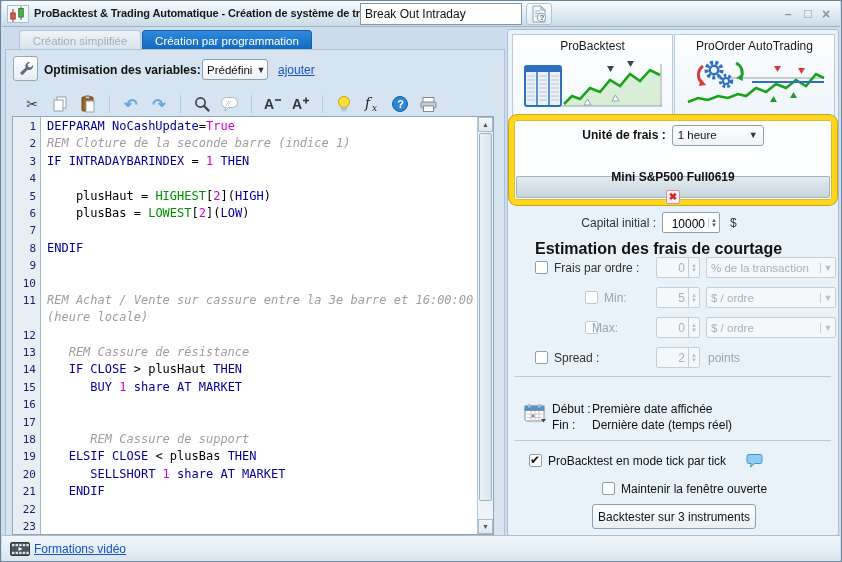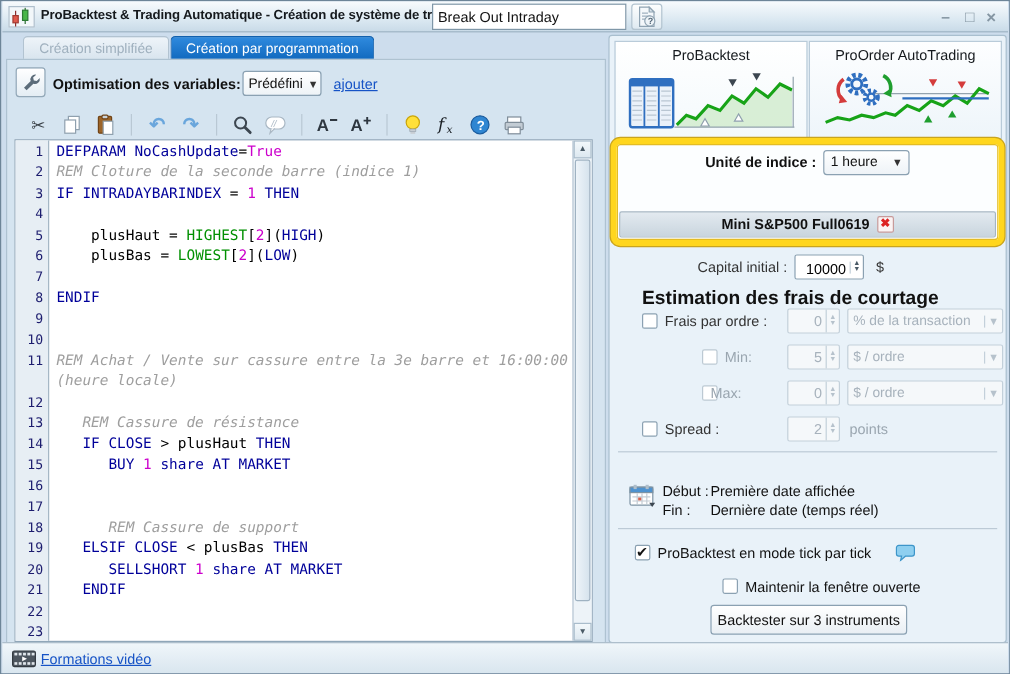--- a/index.html
+++ b/index.html
@@ -48,27 +48,27 @@
   
   .rpanel{position:absolute;left:506px;top:28px;width:332px;height:507px;background:#e9f2f9;border:1px solid #a9bfcf;border-radius:3px;}
   .mode{position:absolute;top:4px;height:82px;border:1px solid #b9cbd9;background:linear-gradient(#fdfeff,#eef5fa);cursor:pointer;}
   .mode-pb{left:4px;width:161px;background:linear-gradient(#ffffff,#f3f9fc);}
   .mode-po{left:166px;width:161px;}
   .mode-title{text-align:center;font-size:12px;color:#15191d;margin-top:4px;}
   .mode-img{display:block;margin:3px auto 0 auto;}
   .ybox{position:absolute;left:1px;top:85px;width:328px;height:90px;background:#fcfeff;border:5px solid #ffd61e;border-radius:8px;box-shadow:0 0 0 1px #c9a41e, inset 0 0 0 1px #e3bc25;}
   .tf-row{position:absolute;left:0;right:0;top:3px;height:24px;display:flex;align-items:center;justify-content:center;gap:6px;}
   .tf-label{font-size:12px;font-weight:700;color:#111;}
-  .tf-dd{width:72px;height:21px;padding:0 5px;}
+  .tf-dd{width:92px;height:21px;padding:0 5px;}
   .itabs{position:absolute;left:3px;top:30px;height:23px;display:flex;align-items:flex-end;}
   .itab{height:22px;border:1px solid #8fa3b5;border-radius:3px 3px 0 0;background:linear-gradient(#ffffff,#f2f6f9);font-size:11.5px;color:#222;display:flex;align-items:center;justify-content:center;margin-right:1px;cursor:pointer;}
   .itab.active{background:linear-gradient(#3b96e8,#0f6cc8);border-color:#0d5aa8;color:#fff;}
   .it-0{width:90px;} .it-1{width:98px;} .it-2{width:75px;}
   .plusbtn{width:17px;height:17px;border-radius:50%;background:radial-gradient(circle at 35% 30%,#5ecb5e,#1d9a2a);border:1px solid #188024;color:#fff;font-size:13px;font-weight:700;line-height:15px;text-align:center;margin:0 0 2px 4px;cursor:pointer;}
-  .minibar{position:absolute;left:2px;right:2px;top:56px;height:22px;background:linear-gradient(#e3eaf0,#c9d5de);border:1px solid #a5b5c2;border-radius:2px;display:flex;align-items:center;justify-content:center;gap:6px;}
+  .minibar{position:absolute;left:2px;right:2px;top:56px;height:22px;background:linear-gradient(#e3eaf0,#c9d5de);border:1px solid #a5b5c2;border-radius:2px;display:flex;align-items:center;justify-content:center;gap:6px;flex-direction:column;}
   .minibar .nm{font-size:12px;font-weight:700;color:#111;}
   .xbtn{width:14px;height:14px;background:#fbf3f3;border:1px solid #c79a9a;border-radius:2px;color:#d22;font-size:10px;font-weight:700;line-height:12px;text-align:center;cursor:pointer;}
   .r-label{font-size:12px;color:#333;}
   .r-head{font-size:16px;font-weight:700;color:#111;}
   .spin{position:absolute;height:21px;background:#fff;border:1px solid #8ba1b2;border-radius:2px;display:flex;align-items:stretch;cursor:text;}
   .spin .v{flex:1;font-size:12px;color:#000;text-align:right;padding:3px 3px 0 0;}
   .spb{width:11px;border-left:1px solid #c3d0da;display:flex;flex-direction:column;align-items:center;justify-content:center;cursor:pointer;}
   .spb i{font-style:normal;font-size:6px;line-height:5px;color:#4a5a66;}
   .spin.dis{background:#f5f8fa;border-color:#c3d0da;}
   .spin.dis .v{color:#a7b2bc;} .spin.dis .spb i{color:#b6c2cc;}
@@ -332,21 +332,21 @@
         <circle cx="42" cy="25" r="3" fill="none" stroke="#2f6fc0" stroke-width="2"></circle>
         <path d="M18 27a11 11 0 0 1 1-17" fill="none" stroke="#d43c3c" stroke-width="3"></path>
         <path d="M15 30 l7-1 -5-6 z" fill="#d43c3c"></path>
         <path d="M52 7a11 11 0 0 1 5 15" fill="none" stroke="#1f9e2f" stroke-width="3"></path>
         <path d="M59 25 l-1-7 -6 4 z" fill="#1f9e2f"></path>
       </svg>
     </div>
 
     <div class="ybox">
       <div class="tf-row">
-        <span class="tf-label">Unité de indice :</span>
+        <span class="tf-label">Unité de frais :</span>
         <span class="dd tf-dd">
           <span>1 heure</span>
           <span class="arw">▼</span>
         </span>
       </div>
       <div class="minibar">
         <span class="nm">Mini S&amp;P500 Full0619</span>
         <span class="xbtn">✖</span>
       </div>
     </div>

